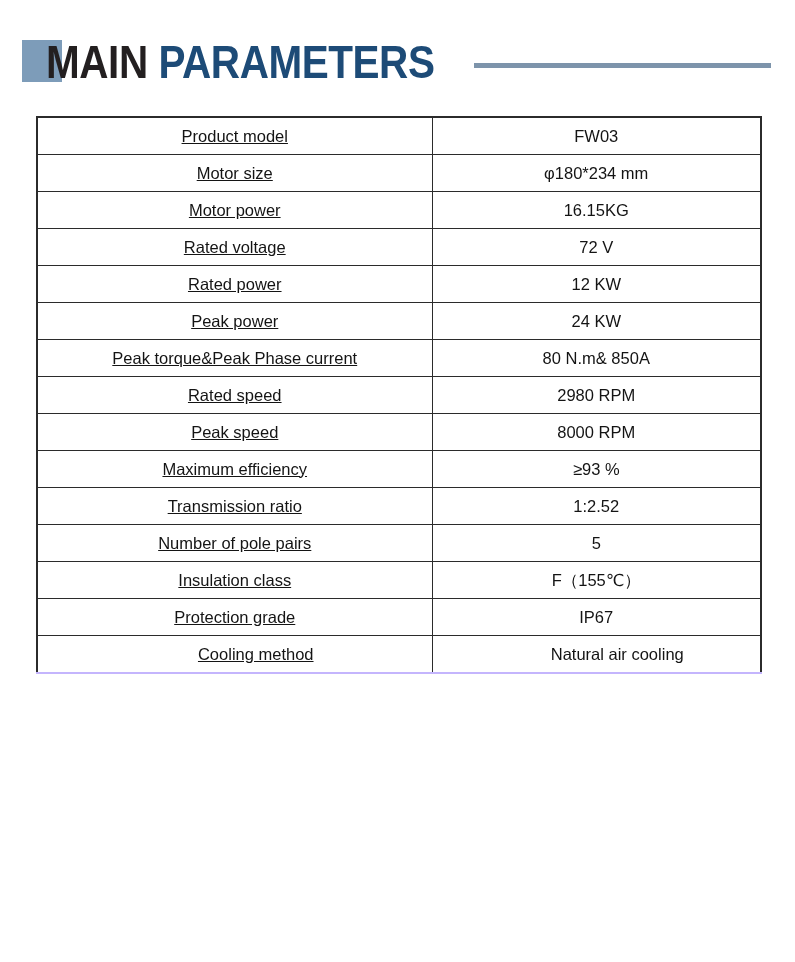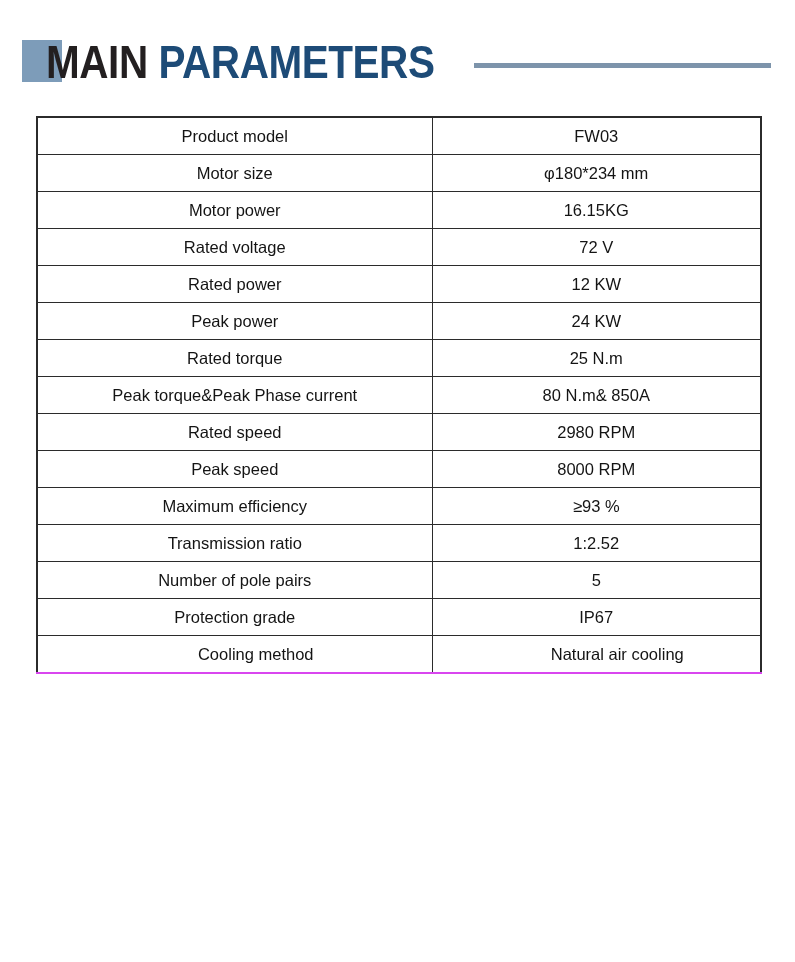--- a/index.html
+++ b/index.html
@@ -85,29 +85,30 @@
     vertical-align: middle;
     font-size: 16.5px;
     line-height: 1.15;
     color: #141414;
     font-weight: 400;
     white-space: nowrap;
     overflow: hidden;
   }
   table.param-table tr td.cell-label {
     border-left: 2px solid #2b2b2b;
+    text-decoration: underline;
   }
   table.param-table tr td.cell-value {
     border-right: 2px solid #2b2b2b;
   }
   table.param-table tr:first-child td {
     border-top: 2px solid #2b2b2b;
   }
   table.param-table tr:last-child td {
-    border-bottom: 2px solid #d946ef;
+    border-bottom: 2px solid #c4b5fd;
     padding-left: 48px;
   }
 </style>
 </head>
 <body>
 
 <div class="header">
   <div class="header-swatch"></div>
   <div class="header-title">
     <span class="word-main">MAIN</span><span class="word-main"> </span><span class="word-params">PARAMETERS</span>
@@ -140,24 +141,20 @@
         </tr>
         <tr>
           <td class="cell-label">Rated power</td>
           <td class="cell-value">12 KW</td>
         </tr>
         <tr>
           <td class="cell-label">Peak power</td>
           <td class="cell-value">24 KW</td>
         </tr>
         <tr>
-          <td class="cell-label">Rated torque</td>
-          <td class="cell-value">25 N.m</td>
-        </tr>
-        <tr>
           <td class="cell-label">Peak torque&amp;Peak Phase current</td>
           <td class="cell-value">80 N.m&amp; 850A</td>
         </tr>
         <tr>
           <td class="cell-label">Rated speed</td>
           <td class="cell-value">2980 RPM</td>
         </tr>
         <tr>
           <td class="cell-label">Peak speed</td>
           <td class="cell-value">8000 RPM</td>
@@ -168,20 +165,24 @@
         </tr>
         <tr>
           <td class="cell-label">Transmission ratio</td>
           <td class="cell-value">1:2.52</td>
         </tr>
         <tr>
           <td class="cell-label">Number of pole pairs</td>
           <td class="cell-value">5</td>
         </tr>
         <tr>
+          <td class="cell-label">Insulation class</td>
+          <td class="cell-value">F（155℃）</td>
+        </tr>
+        <tr>
           <td class="cell-label">Protection grade</td>
           <td class="cell-value">IP67</td>
         </tr>
         <tr>
           <td class="cell-label">Cooling method</td>
           <td class="cell-value">Natural air cooling</td>
         </tr>
       </tbody>
   </table>
 </div>

